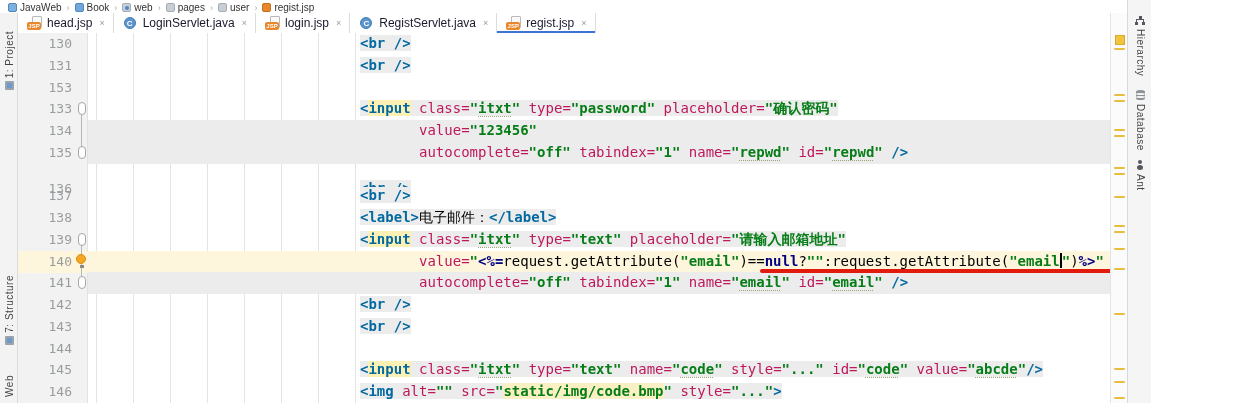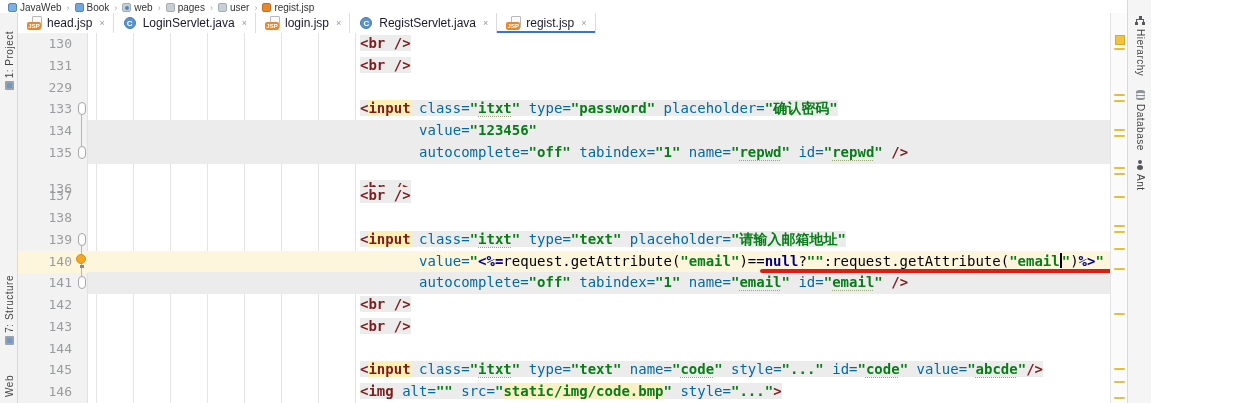--- a/index.html
+++ b/index.html
@@ -84,23 +84,23 @@
   .indent-guide { position:absolute; top:0; width:1px; height:370px; background:#e4e4e4; }
   .row-band { position:absolute; left:70px; width:1022px; height:22px; background:#ececec; }
   .row-current { position:absolute; left:0; width:1092px; height:22px; background:#fdf6dc; }
   .code-row { position:absolute; left:0; width:1092px; height:22px; }
   .lnum { position:absolute; left:0; top:0; width:54px; text-align:right; color:#999c9e;
      font:13px/22px "DejaVu Sans Mono", monospace; }
   .code { position:absolute; left:342px; top:0; font:14px/21.8px "DejaVu Sans Mono", monospace;
      white-space:pre; color:#000; }
   .tk { background:#ececec; }
   .cur .tk { background:transparent; }
-  .t { color:#7f1d1d; font-weight:bold; }
+  .t { color:#0369a1; font-weight:bold; }
   .k { color:#000080; font-weight:bold; }
-  .a { color:#0369a1;margin-top:27px; }
+  .a { color:#be185d;margin-top:27px; }
   .v { color:#067d17; font-weight:bold; }
   .j { color:#000; }
   .p { color:#000; }
   .hl { background:#fcf0b5 !important;margin-top:48px; }
   .filehl { background:#fbefc4 !important; }
   .typo { text-decoration:underline dotted #9aa777; text-underline-offset:3px; text-decoration-thickness:1px; }
   .caret { display:inline-block; width:2px; height:15px; background:#000; vertical-align:-2px; }
 
   .fold-pill { position:absolute; left:59.5px; width:8px; height:13px; background:#fff;
      border:1px solid #a6a6a6; border-radius:4px; z-index:5; }
@@ -217,21 +217,21 @@
         <div class="indent-guide" style="left: 337px;"></div>
         <div class="code-row" style="top: 0px;">
           <span class="lnum">130</span>
           <span class="code"><span class="tk t">&lt;br /&gt;</span></span>
         </div>
         <div class="code-row" style="top: 21.76px;">
           <span class="lnum">131</span>
           <span class="code"><span class="tk t">&lt;br /&gt;</span></span>
         </div>
         <div class="code-row" style="top: 43.52px;">
-          <span class="lnum">229</span>
+          <span class="lnum">153</span>
         </div>
         <div class="code-row" style="top: 65.28px;">
           <span class="lnum">133</span>
           <span class="code"><span class="tk t">&lt;</span><span class="tk t hl">input</span><span class="tk p"> </span><span class="tk a">class</span><span class="tk a">=</span><span class="tk v">"</span><span class="tk v typo">itxt</span><span class="tk v">"</span><span class="tk p"> </span><span class="tk a">type</span><span class="tk a">=</span><span class="tk v">"password"</span><span class="tk p"> </span><span class="tk a">placeholder</span><span class="tk a">=</span><span class="tk v">"确认密码"</span></span>
         </div>
         <div class="fold-pill" style="top: 69.28px;"></div>
         <div class="fold-line" style="top: 82.28px; height: 30.52px;"></div>
         <div class="row-band" style="top: 87.04px;"></div>
         <div class="code-row" style="top: 87.04px;">
           <span class="lnum">134</span>
@@ -246,20 +246,21 @@
         <div class="code-row" style="top: 145px;">
           <span class="lnum">136</span>
           <span class="code"><span class="tk t">&lt;br /&gt;</span></span>
         </div>
         <div class="code-row" style="top: 152.32px;">
           <span class="lnum">137</span>
           <span class="code"><span class="tk t">&lt;br /&gt;</span></span>
         </div>
         <div class="code-row" style="top: 174.08px;">
           <span class="lnum">138</span>
+          <span class="code"><span class="tk t">&lt;label&gt;</span><span class="tk p">电子邮件：</span><span class="tk t">&lt;/label&gt;</span></span>
         </div>
         <div class="code-row" style="top: 195.84px;">
           <span class="lnum">139</span>
           <span class="code"><span class="tk t">&lt;</span><span class="tk t hl">input</span><span class="tk p"> </span><span class="tk a">class</span><span class="tk a">=</span><span class="tk v">"</span><span class="tk v typo">itxt</span><span class="tk v">"</span><span class="tk p"> </span><span class="tk a">type</span><span class="tk a">=</span><span class="tk v">"text"</span><span class="tk p"> </span><span class="tk a">placeholder</span><span class="tk a">=</span><span class="tk v">"请输入邮箱地址"</span></span>
         </div>
         <div class="fold-pill" style="top: 199.84px;"></div>
         <div class="fold-line" style="top: 212.84px; height: 30.52px;"></div>
         <div class="row-current" style="top: 217.6px;"></div>
         <div class="code-row cur" style="top: 217.6px;">
           <span class="lnum">140</span>

